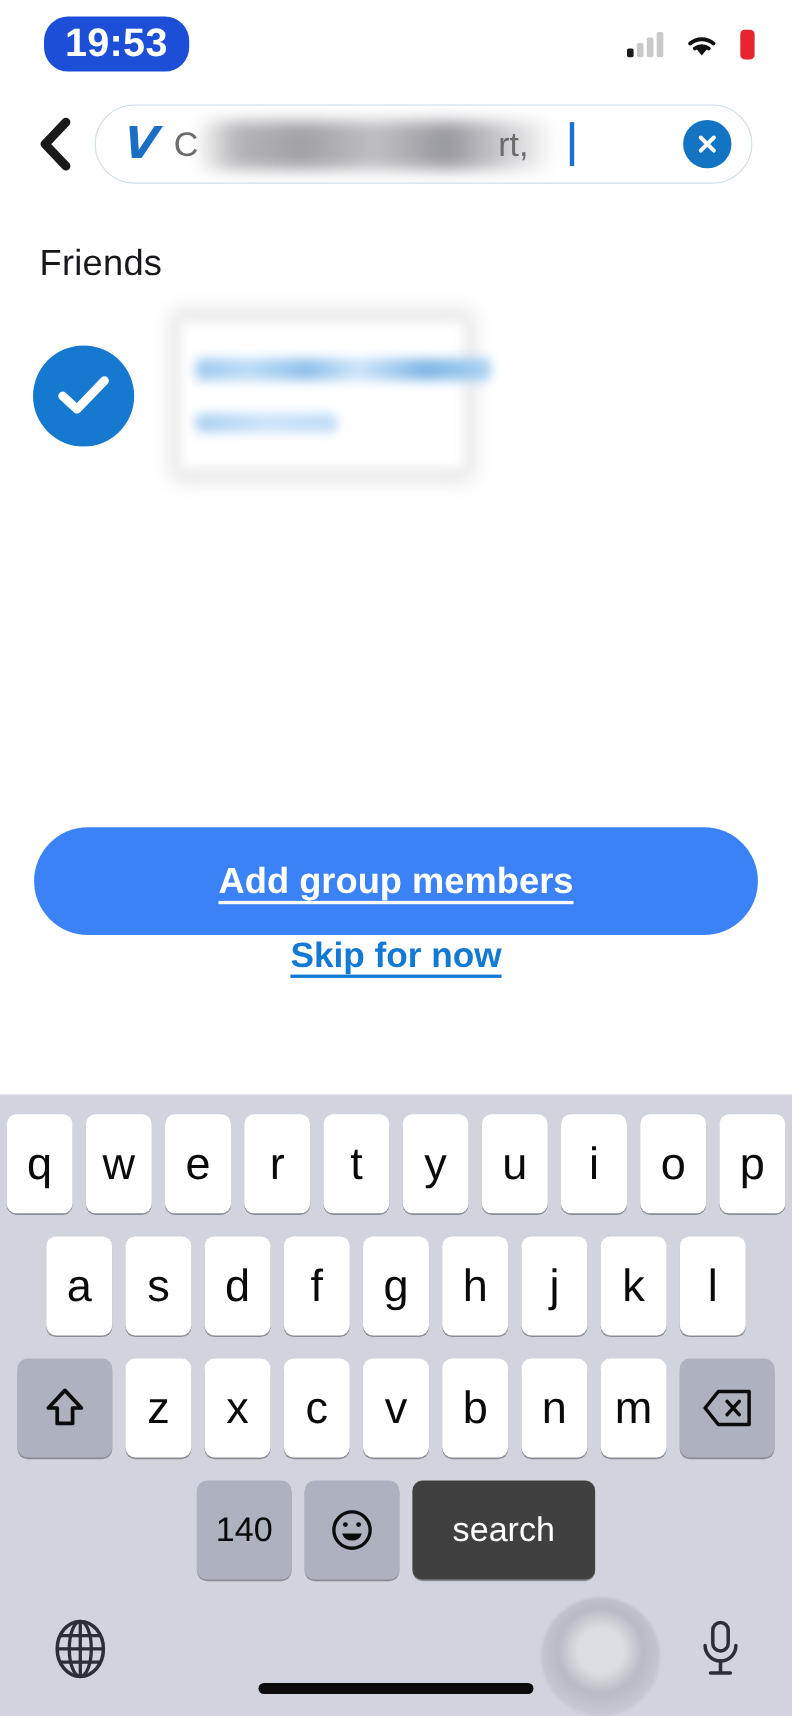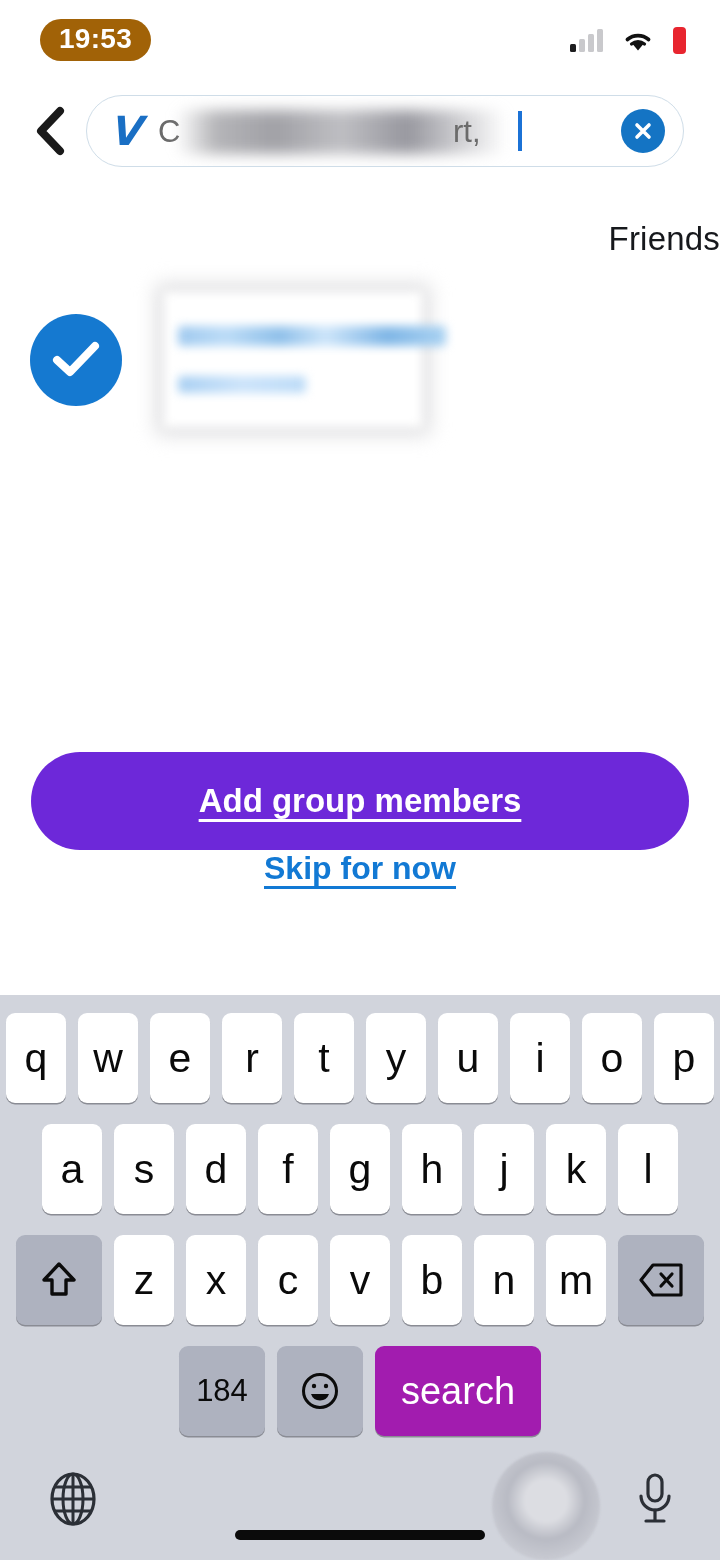--- a/index.html
+++ b/index.html
@@ -11,22 +11,22 @@
     position:relative;
   }
 
   
   .status-bar{
     height:80px; width:100%;
     display:flex; align-items:center; justify-content:space-between;
     padding:0 34px 0 40px;
   }
   .time-pill{
-    background:#a16207; color:#fff;
-    font-size:28px; font-weight:bold;
+    background:#1d4ed8; color:#fff;
+    font-size:36px; font-weight:bold;
     border-radius:22px;
     padding:6px 19px 8px;
     letter-spacing:.3px;
     line-height:1;
   }
   .status-right{ display:flex; align-items:center; gap:18px; }
   .signal{ display:flex; align-items:flex-end; gap:3px; height:24px; }
   .signal i{ display:block; width:6px; border-radius:1.5px; background:#c9c9cc; }
   .signal i.on{ background:#1c1c1e; }
   .signal i:nth-child(1){ height:8px; }
@@ -94,21 +94,21 @@
   .clear-btn{
     width:44px; height:44px; flex:0 0 44px;
     border-radius:50%; background:#1474c4;
     display:flex; align-items:center; justify-content:center;
     margin-left:10px; cursor:pointer;
   }
 
   
   .section-title{
     font-size:33px; color:#16181c; font-weight:500;
-    padding:44px 0 0 36px; letter-spacing:.2px;text-align:right;
+    padding:44px 0 0 36px; letter-spacing:.2px;
   }
   .friend-row{
     display:flex; align-items:center;
     padding:34px 0 0 30px;
     position:relative;
   }
   .check-circle{
     width:92px; height:92px; flex:0 0 92px;
     border-radius:50%; background:#1579d0;
     display:flex; align-items:center; justify-content:center;
@@ -136,21 +136,21 @@
   .friend-line.handle{
     width:128px; margin-left:14px; height:17px;
     background:linear-gradient(90deg,#a8cff2 0%, #cbe3fa 50%, #bcdbf7 100%);
   }
 
   
   .cta-wrap{ position:absolute; left:0; right:0; top:752px; }
   .primary-btn{
     display:block; margin:0 auto;
     width:658px; height:98px;
-    background:#6d28d9; border:none; border-radius:49px;
+    background:#3b82f6; border:none; border-radius:49px;
     color:#fff; font-size:33px; font-weight:bold;
     text-decoration:underline; text-underline-offset:7px;
     cursor:pointer;
     font-family:"Liberation Sans", sans-serif;
   }
   .secondary-link{
     display:block; text-align:center;
     color:#1279d4; font-size:32px; font-weight:bold;
     text-decoration:underline; text-underline-offset:7px;
     cursor:pointer;
@@ -180,21 +180,21 @@
   }
   .kb-row.r2{ padding-left:0; }
   .key.wide-fn{
     width:86px; background:#aeb2bf;
   }
   .kb-row.r4{ gap:12px; margin-bottom:0; }
   .key.num{ width:86px; background:#aeb2bf; font-size:31px; }
   .key.emoji{ width:86px; background:#aeb2bf; font-size:38px; }
   .key.space{ width:350px; font-size:31px; }
   .key.search{
-    width:166px; background:#a21caf; color:#fff; font-size:38px;
+    width:166px; background:#404040; color:#fff; font-size:31px;
   }
   .kb-bottom{
     display:flex; align-items:center;
     height:130px; position:relative;
     padding:0 44px;
   }
   .globe-key{ cursor:pointer; }
   .mic-key{ margin-left:auto; cursor:pointer; }
   .assistive-touch{
     position:absolute; left:492px; top:16px;
@@ -314,21 +314,21 @@
     <div class="key">m</div>
     <div class="key wide-fn">
       <svg width="46" height="36" viewBox="0 0 46 36">
         <path d="M15 3 L43 3 L43 33 L15 33 L3 18 Z" fill="none" stroke="#0b0b0b" stroke-width="3.2" stroke-linejoin="round"></path>
         <path d="M23 12 L34 24 M34 12 L23 24" stroke="#0b0b0b" stroke-width="3.2" stroke-linecap="round"></path>
       </svg>
     </div>
   </div>
 
   <div class="kb-row r4">
-    <div class="key num">184</div>
+    <div class="key num">140</div>
     <div class="key emoji">
       <svg width="40" height="40" viewBox="0 0 40 40">
         <circle cx="20" cy="20" r="16.5" fill="none" stroke="#0b0b0b" stroke-width="3"></circle>
         <circle cx="14" cy="15" r="2.2" fill="#0b0b0b"></circle>
         <circle cx="26" cy="15" r="2.2" fill="#0b0b0b"></circle>
         <path d="M11 23 A9.5 9.5 0 0 0 29 23 Z" fill="#0b0b0b"></path>
       </svg>
     </div>
     <div class="key search">search</div>
   </div>

